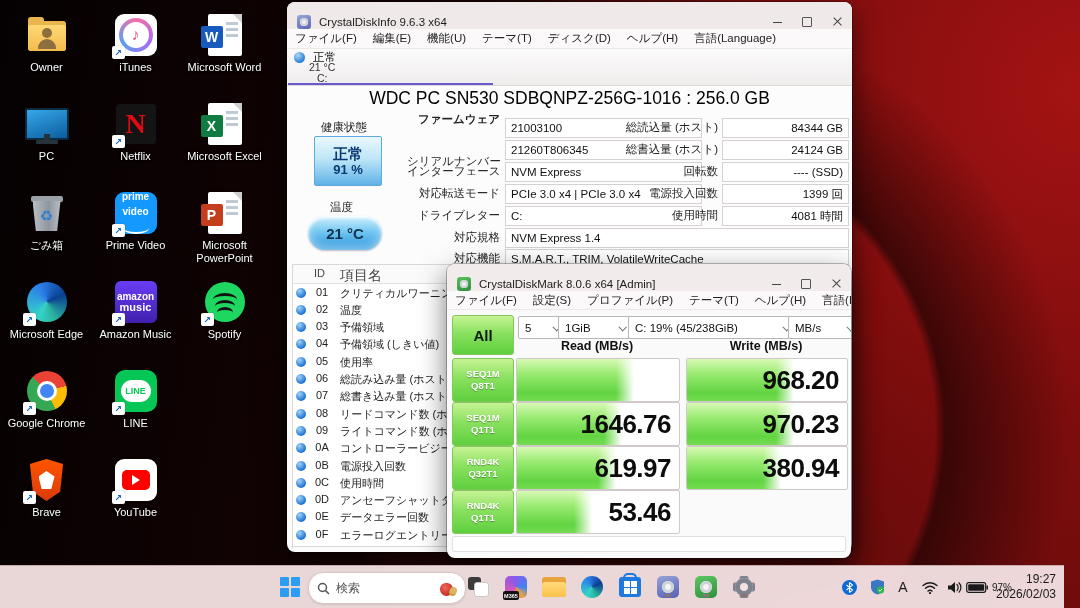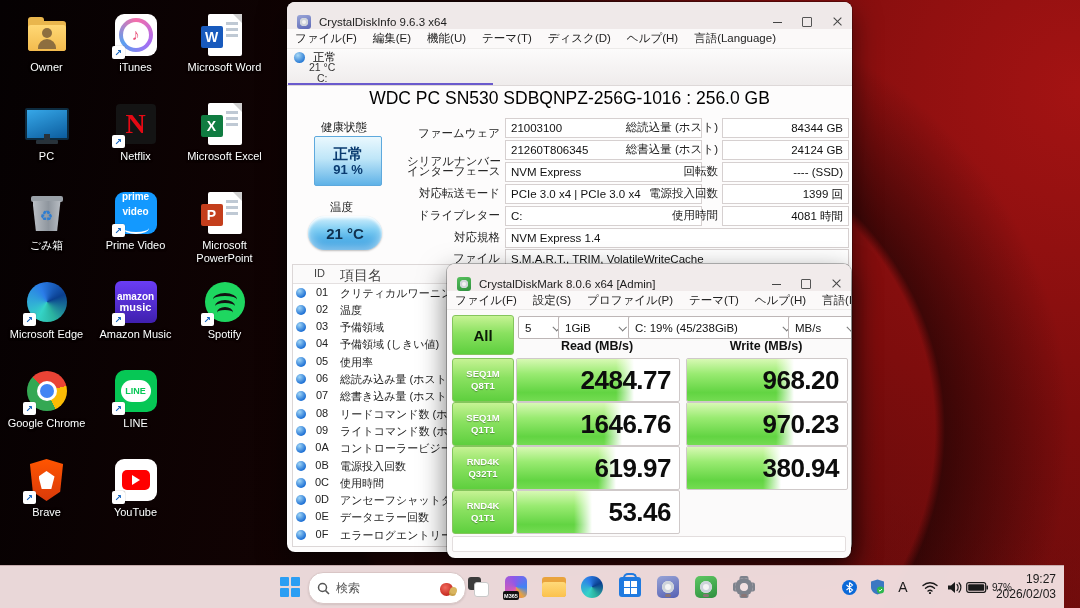--- a/index.html
+++ b/index.html
@@ -349,21 +349,21 @@
     <span class="cdi-lbl" style="left:34px;top:118px;">健康状態</span>
     <div id="health-box">
       <span class="st">正常</span>
       <span class="pct">91 %</span>
     </div>
     <span class="cdi-lbl" style="left:43px;top:198px;">温度</span>
     <div id="temp-pill">
       <span>21 °C</span>
     </div>
 
-    <span class="cdi-lbl" style="left:120px;top:124px;width:93px;text-align:right;">ファームウェア</span>
+    <span class="cdi-lbl" style="left:120px;top:110px;width:93px;text-align:right;font-weight:bold;">ファームウェア</span>
     <span class="cdi-box" style="left:218px;top:116px;width:185px;">21003100</span>
     <span class="cdi-lbl" style="left:120px;top:152px;width:93px;text-align:right;">シリアルナンバー</span>
     <span class="cdi-box" style="left:218px;top:138px;width:185px;">21260T806345</span>
     <span class="cdi-lbl" style="left:120px;top:162px;width:93px;text-align:right;">インターフェース</span>
     <span class="cdi-box" style="left:218px;top:160px;width:185px;">NVM Express</span>
     <span class="cdi-lbl" style="left:120px;top:184px;width:93px;text-align:right;">対応転送モード</span>
     <span class="cdi-box" style="left:218px;top:182px;width:185px;">PCIe 3.0 x4 | PCIe 3.0 x4</span>
     <span class="cdi-lbl" style="left:120px;top:206px;width:93px;text-align:right;">ドライブレター</span>
     <span class="cdi-box" style="left:218px;top:204px;width:185px;">C:</span>
 
@@ -373,21 +373,21 @@
     <span class="cdi-box rt" style="left:435px;top:138px;width:115px;">24124 GB</span>
     <span class="cdi-lbl" style="left:305px;top:162px;width:126px;text-align:right;">回転数</span>
     <span class="cdi-box rt" style="left:435px;top:160px;width:115px;">---- (SSD)</span>
     <span class="cdi-lbl" style="left:305px;top:184px;width:126px;text-align:right;">電源投入回数</span>
     <span class="cdi-box rt" style="left:435px;top:182px;width:115px;">1399 回</span>
     <span class="cdi-lbl" style="left:305px;top:206px;width:126px;text-align:right;">使用時間</span>
     <span class="cdi-box rt" style="left:435px;top:204px;width:115px;">4081 時間</span>
 
     <span class="cdi-lbl" style="left:120px;top:228px;width:93px;text-align:right;">対応規格</span>
     <span class="cdi-box" style="left:218px;top:226px;width:332px;">NVM Express 1.4</span>
-    <span class="cdi-lbl" style="left:120px;top:249px;width:93px;text-align:right;">ファイル</span>
+    <span class="cdi-lbl" style="left:120px;top:249px;width:93px;text-align:right;">対応機能</span>
     <span class="cdi-box" style="left:218px;top:247px;width:332px;">S.M.A.R.T., TRIM, VolatileWriteCache</span>
 
     <div id="smart-panel">
       <div class="smart-hrow">
         <span class="h-id">ID</span>
         <span class="h-name">項目名</span>
       </div>
       <div class="smart-row" style="top:19px;">
           <span class="dot"></span>
           <span class="sid">01</span>
@@ -502,21 +502,20 @@
     <div class="col-head" style="left:69px;width:162px;">Read (MB/s)</div>
     <div class="col-head" style="left:239px;width:160px;">Write (MB/s)</div>
 
     <div class="bmrow" style="left:0;top:94px;width:404px;">
       <div class="rowbtn greenbtn">
           <span>SEQ1M</span>
           <span>Q8T1</span>
         </div>
       <div class="bar read">
           <span class="fill" style="width: 72%;"></span>
-          <span class="val">2484.77</span>
         </div>
       <div class="bar write">
           <span class="fill" style="width: 67%;"></span>
           <span class="val">968.20</span>
         </div>
     </div>
     <div class="bmrow" style="left:0;top:138px;width:404px;">
       <div class="rowbtn greenbtn">
           <span>SEQ1M</span>
           <span>Q1T1</span>

